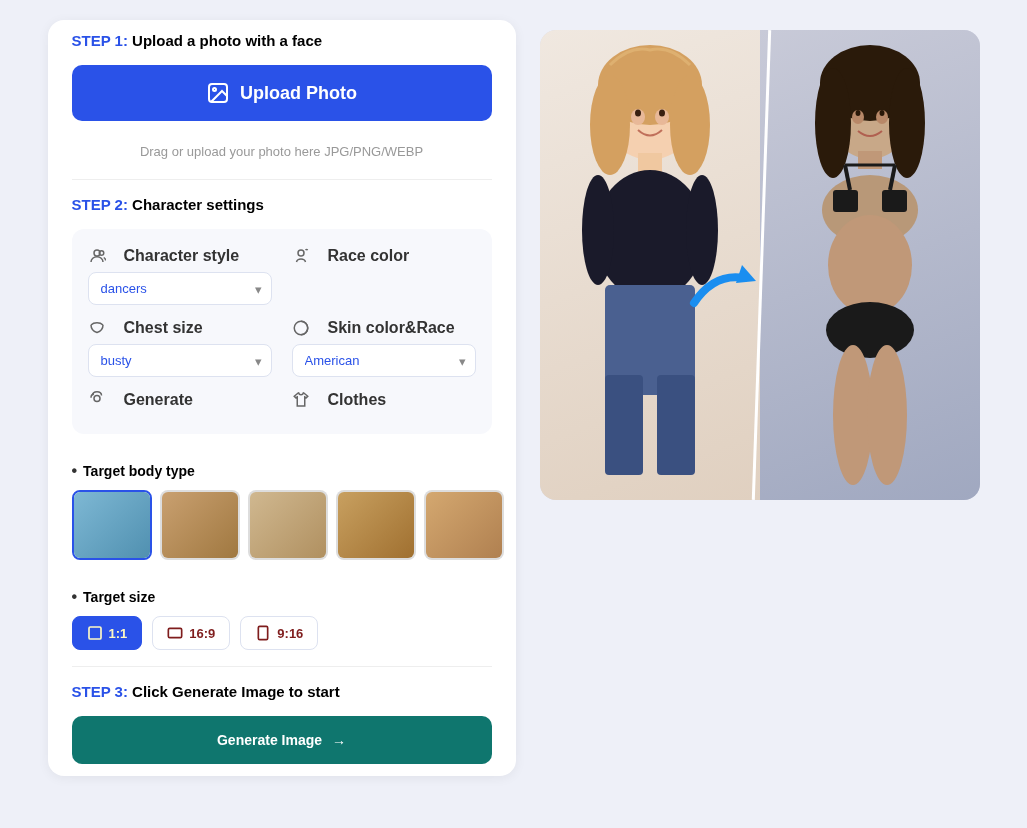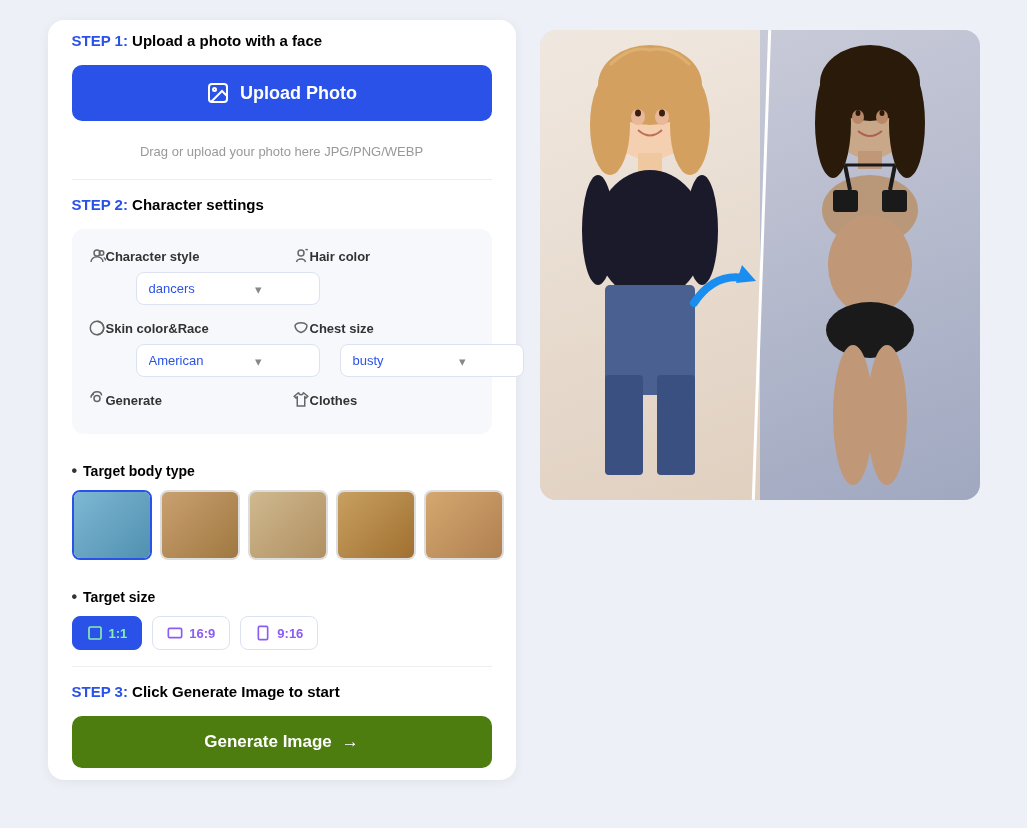--- a/index.html
+++ b/index.html
@@ -65,22 +65,22 @@
       margin-bottom: 16px;
     }
     .settings-grid {
       display: grid;
       grid-template-columns: 1fr 1fr;
       gap: 14px 20px;
     }
     .setting-group label {
       display: flex;
       align-items: center;
-      gap: 0;
-      font-size: 13px;
+      gap: 18px;
+      font-size: 16px;
       font-weight: 600;
       color: #333;
       margin-bottom: 7px;
     }
     .setting-group label svg {
       width: 18px; height: 18px;
       color: #666;
     }
     .select-wrapper {
       position: relative;
@@ -89,21 +89,20 @@
       appearance: none;
       width: 100%;
       padding: 8px 32px 8px 12px;
       border: 1.5px solid #dde2f0;
       border-radius: 8px;
       background: #fff;
       font-size: 13px;
       color: #2a52e8;
       font-weight: 500;
       cursor: pointer;
-      margin-left: 48px;
     }
     .select-wrapper::after {
       content: '▾';
       position: absolute;
       right: 10px;
       top: 50%;
       transform: translateY(-50%);
       color: #888;
       pointer-events: none;
       font-size: 13px;
@@ -163,42 +162,42 @@
       display: flex;
       align-items: center;
       gap: 6px;
       padding: 8px 14px;
       border-radius: 8px;
       border: 1.5px solid #dde2f0;
       background: #fff;
       font-size: 13px;
       font-weight: 600;
       cursor: pointer;
-      color: #8b5cf6;
+      color: #7f1d1d;
     }
     .size-btn.active {
       background: #2a52e8;
-      color: #86efac;
+      color: #fef9c3;
       border-color: #2a52e8;
     }
     .size-btn svg {
       width: 16px; height: 16px;
     }
     .generate-btn {
       display: flex;
       align-items: center;
       justify-content: center;
       gap: 10px;
-      background: #4d7c0f;
+      background: #0f766e;
       color: #fff;
       border: none;
       border-radius: 10px;
       width: 100%;
       padding: 16px;
-      font-size: 17px;
+      font-size: 14px;
       font-weight: 700;
       cursor: pointer;
       margin-top: 8px;
     }
     .right-panel {
       width: 440px;
       border-radius: 16px;
       overflow: hidden;
       background: #d8dae8;
       position: relative;
@@ -300,56 +299,56 @@
         </div>
       </div>
 
       <div class="setting-group">
         <label>
           <svg viewBox="0 0 24 24" fill="none" stroke="currentColor" stroke-width="2">
             <circle cx="12" cy="8" r="4"></circle>
               <path d="M6 20s1-4 6-4 6 4 6 4"></path>
             <path d="M18 4c1-1 2-1 3 0"></path>
           </svg>
-          <span>Hair color</span>
+          <span>Race color</span>
         </label>
+      </div>
+
+      <div class="setting-group">
+        <label>
+          <svg viewBox="0 0 24 24" fill="none" stroke="currentColor" stroke-width="2">
+            <path d="M4 8c2-2 4-3 8-3s6 1 8 3"></path>
+            <path d="M4 8c0 4 2 8 8 10 6-2 8-6 8-10"></path>
+          </svg>
+          <span>Chest size</span>
+        </label>
+        <div class="select-wrapper">
+          <select>
+            <option>busty</option>
+            <option>slim</option>
+            <option>average</option>
+            <option>plus</option>
+          </select>
+        </div>
       </div>
 
       <div class="setting-group">
         <label>
           <svg viewBox="0 0 24 24" fill="none" stroke="currentColor" stroke-width="2">
             <circle cx="12" cy="12" r="9"></circle>
             <path d="M12 3a9 9 0 0 1 0 18"></path>
           </svg>
           <span>Skin color&amp;Race</span>
         </label>
         <div class="select-wrapper">
           <select>
             <option>American</option>
             <option>Asian</option>
             <option>European</option>
             <option>African</option>
-          </select>
-        </div>
-      </div>
-
-      <div class="setting-group">
-        <label>
-          <svg viewBox="0 0 24 24" fill="none" stroke="currentColor" stroke-width="2">
-            <path d="M4 8c2-2 4-3 8-3s6 1 8 3"></path>
-            <path d="M4 8c0 4 2 8 8 10 6-2 8-6 8-10"></path>
-          </svg>
-          <span>Chest size</span>
-        </label>
-        <div class="select-wrapper">
-          <select>
-            <option>busty</option>
-            <option>slim</option>
-            <option>average</option>
-            <option>plus</option>
           </select>
         </div>
       </div>
 
       <div class="setting-group">
         <label>
           <svg viewBox="0 0 24 24" fill="none" stroke="currentColor" stroke-width="2">
             <circle cx="12" cy="10" r="4"></circle>
             <path d="M6 6c0-3 2-5 6-5s6 2 6 5"></path>
             <path d="M8 4c-2 0-4 2-4 5"></path>

